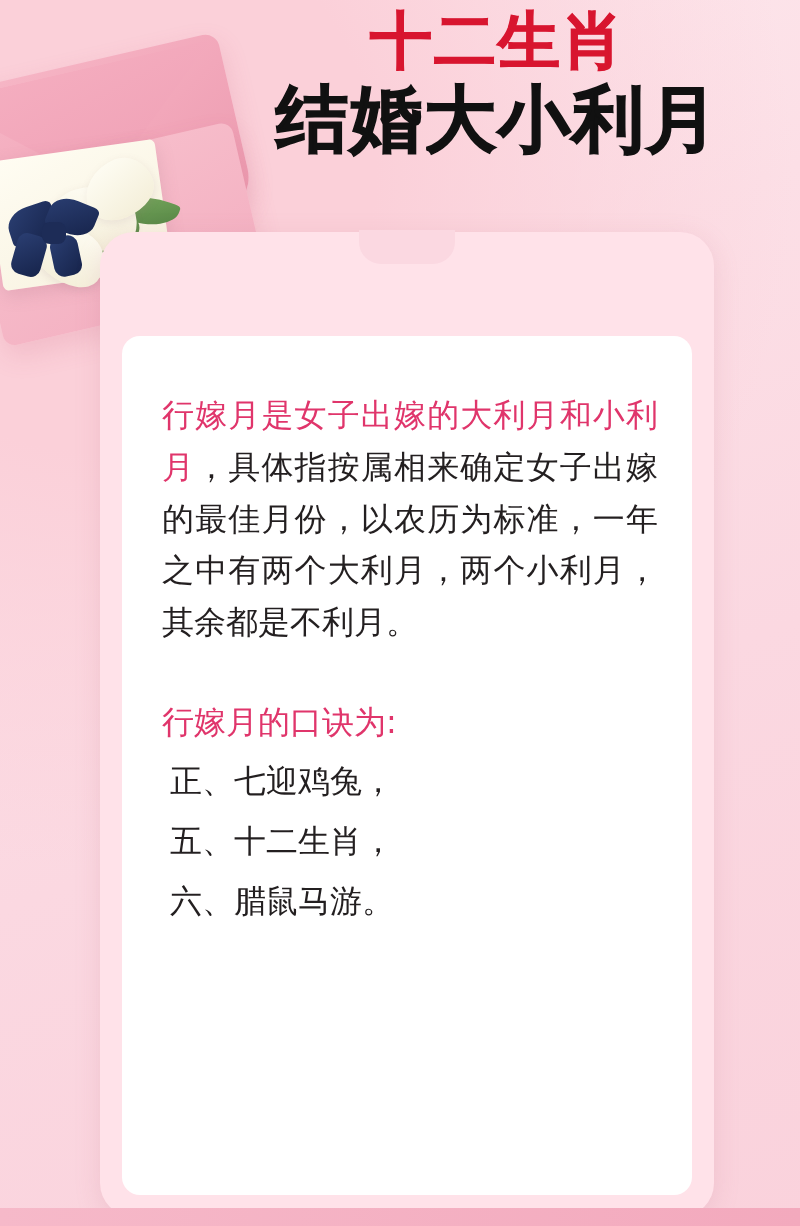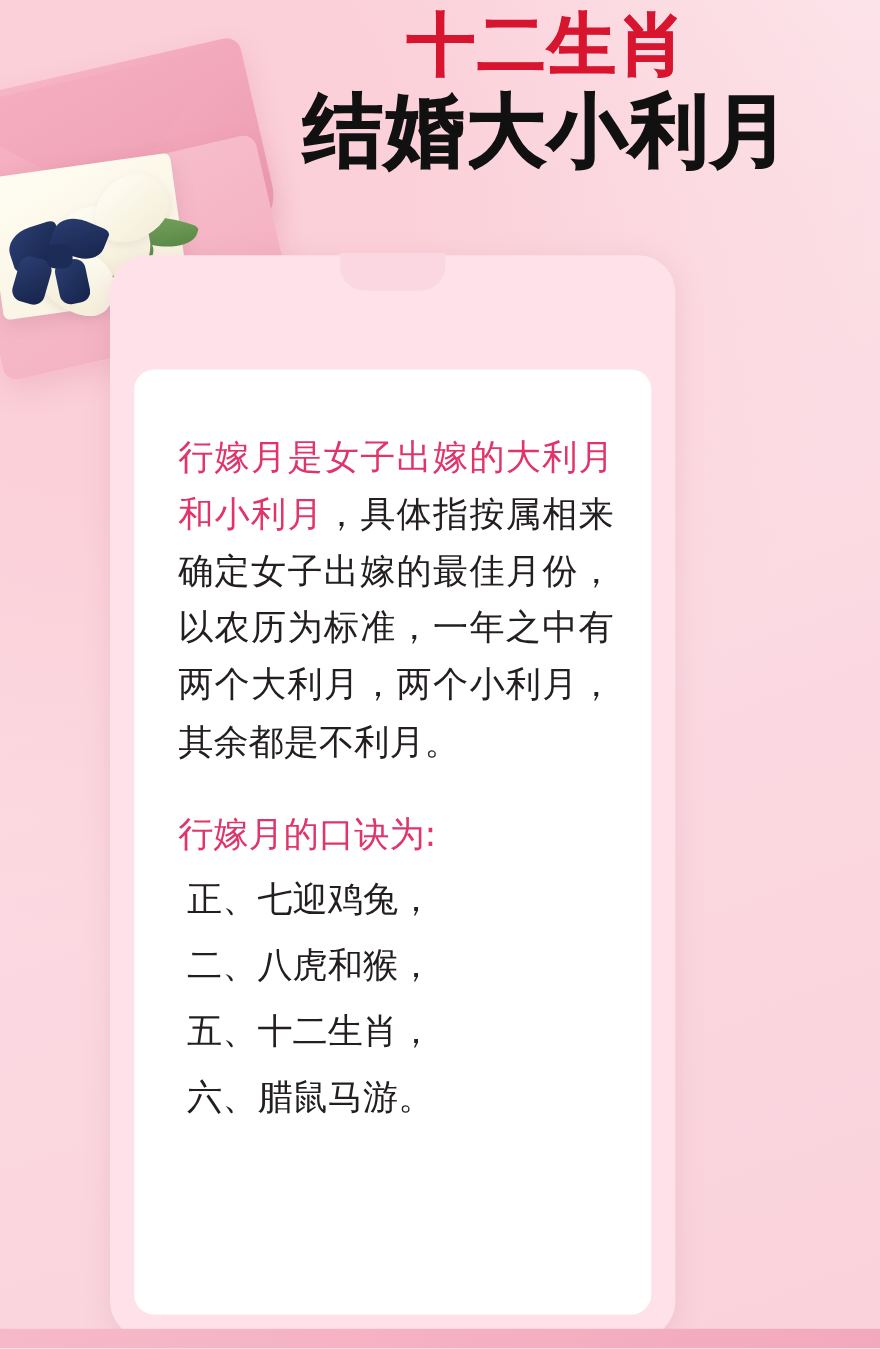--- a/index.html
+++ b/index.html
@@ -133,21 +133,21 @@
     letter-spacing: 2px;
     -webkit-text-stroke: 1.5px #111111;
     margin-top: 4px;
   }
 
   
   .card-wrap {
     position: absolute;
     left: 100px;
     top: 232px;
-    width: 514px;
+    width: 614px;
     height: 985px;
     z-index: 4;
   }
   .card-outer {
     position: absolute;
     inset: 0;
     background: #ffe2e9;
     border-radius: 34px;
     box-shadow: 0 6px 26px rgba(190,110,135,.18);
   }
@@ -186,21 +186,21 @@
     margin: 0;
   }
   .hl {
     color: #e0356b;
   }
   .sub-title {
     font-family: "DejaVu Sans", "Liberation Sans", sans-serif;
     font-size: 32px;
     line-height: 1.6;
     color: #e0356b;
-    margin: 32px 0 4px 0;
+    margin: 48px 0 4px 0;
   }
   .verse {
     font-family: "DejaVu Sans", "Liberation Sans", sans-serif;
     font-size: 32px;
     line-height: 1.62;
     color: #231f20;
     margin: 8px;
   }
 
   .bottom-bar {
@@ -245,21 +245,20 @@
     <div class="card-outer">
       <div class="notch"></div>
       <div class="card-inner">
         <div class="content">
 
           <p class="para"><span class="hl">行嫁月是女子出嫁的大利月和小利月</span><span>，具体指按属相来确定女子出嫁的最佳月份，以农历为标准，一年之中有两个大利月，两个小利月，其余都是不利月。</span></p>
 
           <div class="sub-title">行嫁月的口诀为:</div>
 
           <p class="verse">正、七迎鸡兔，</p>
-          <p class="verse">二、八虎和猴，</p>
           <p class="verse">五、十二生肖，</p>
           <p class="verse">六、腊鼠马游。</p>
 
         </div>
       </div>
     </div>
   </div>
 
   <div class="bottom-bar"></div>
 </div>

